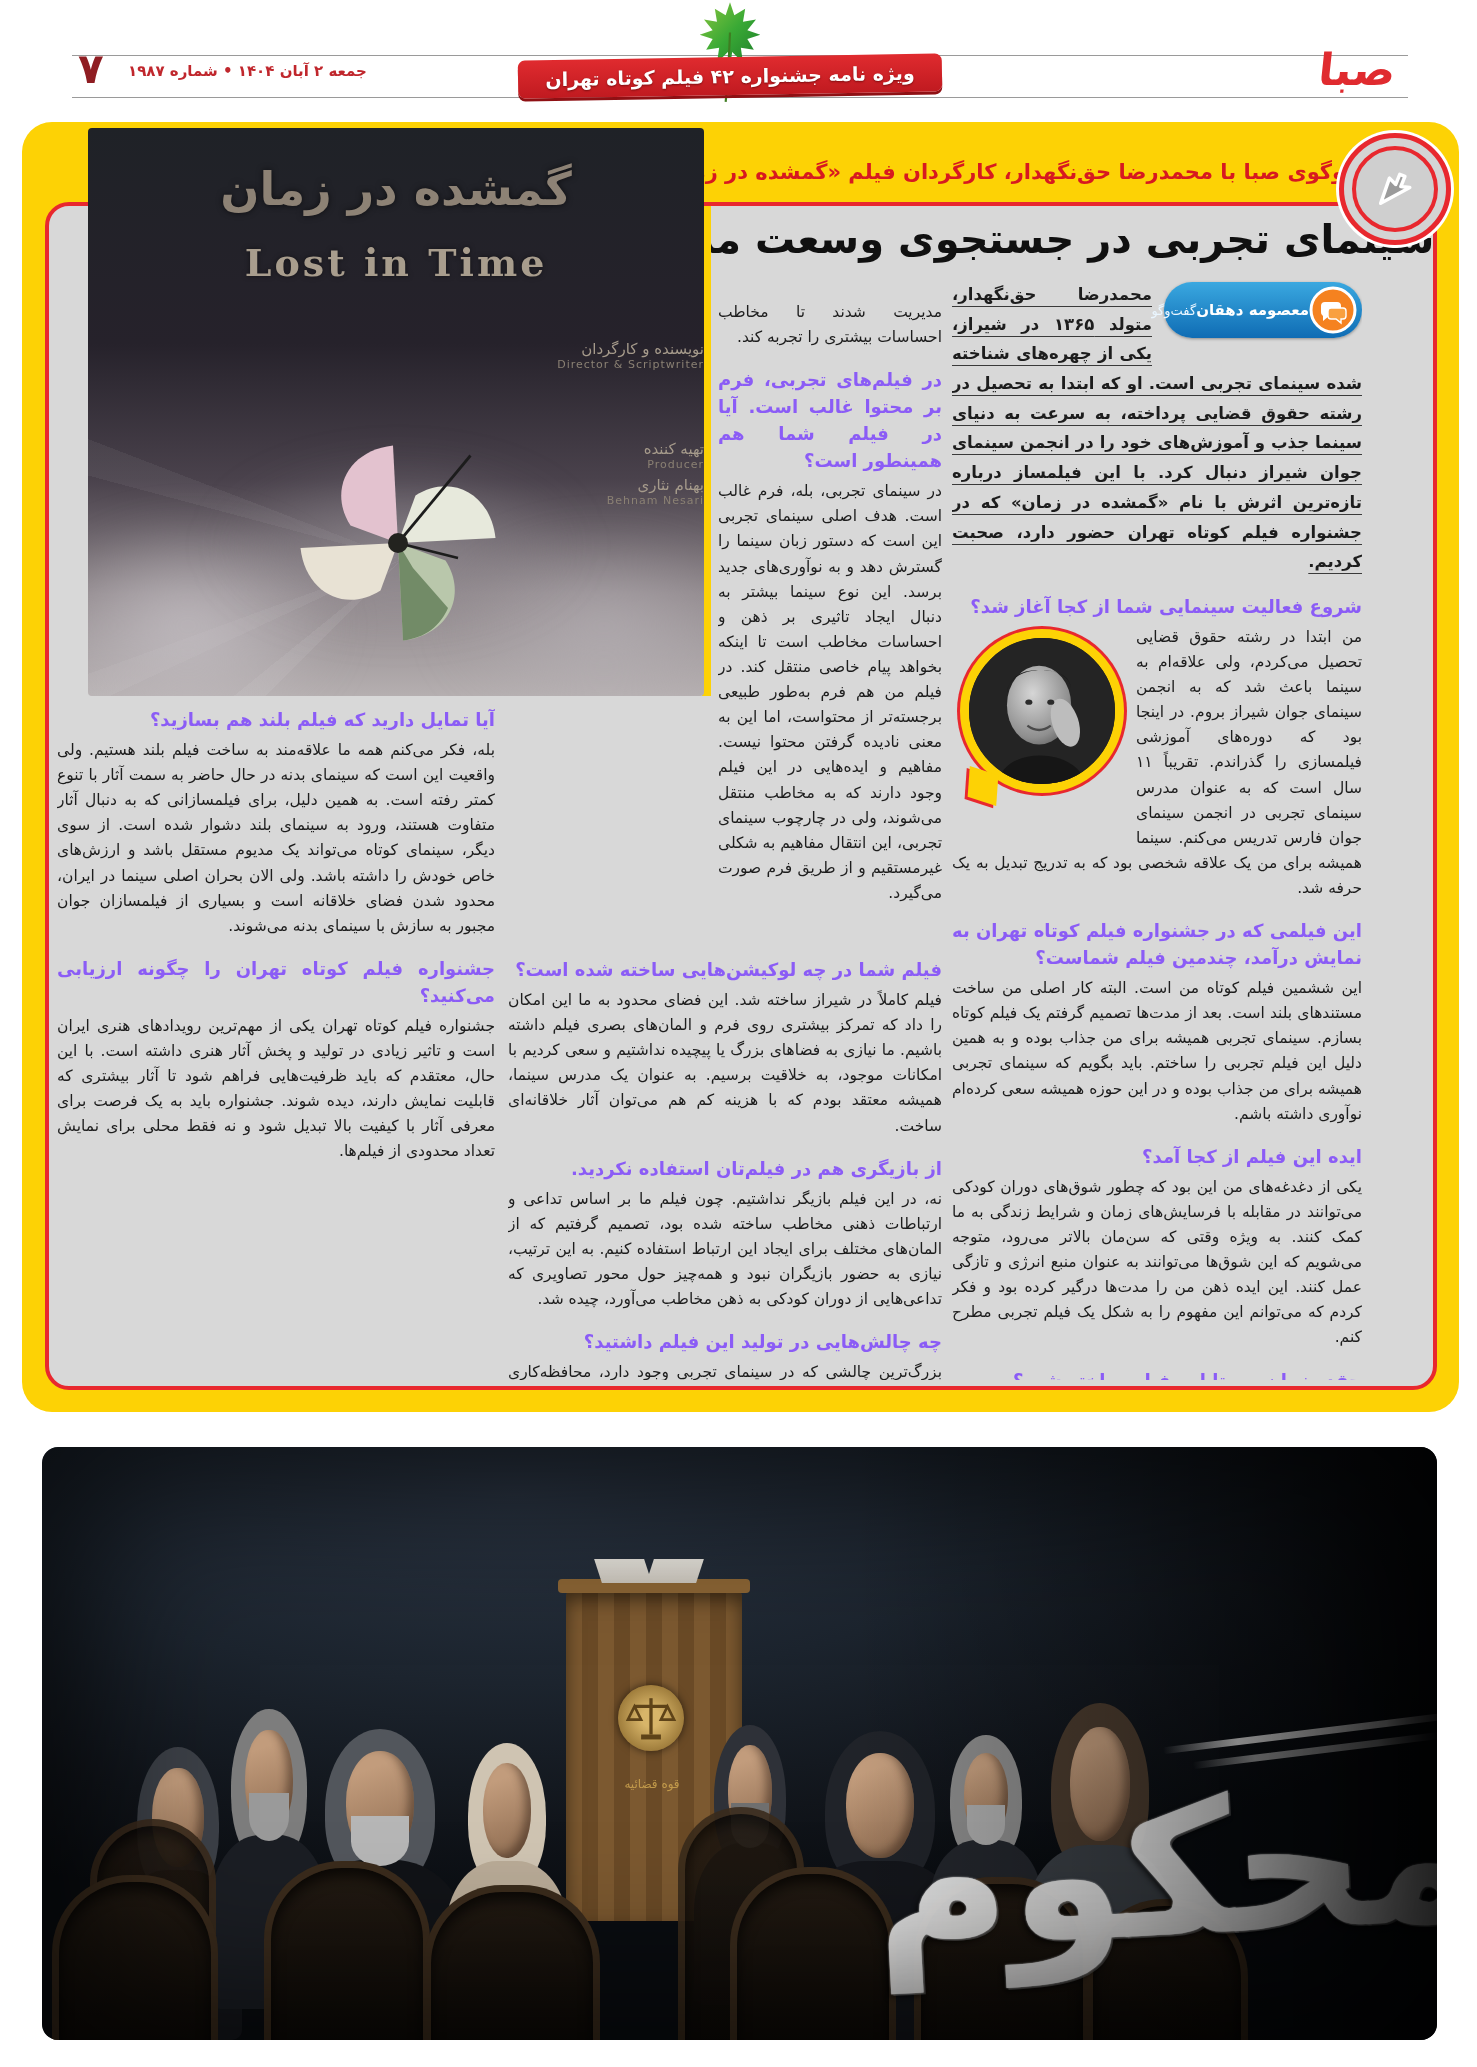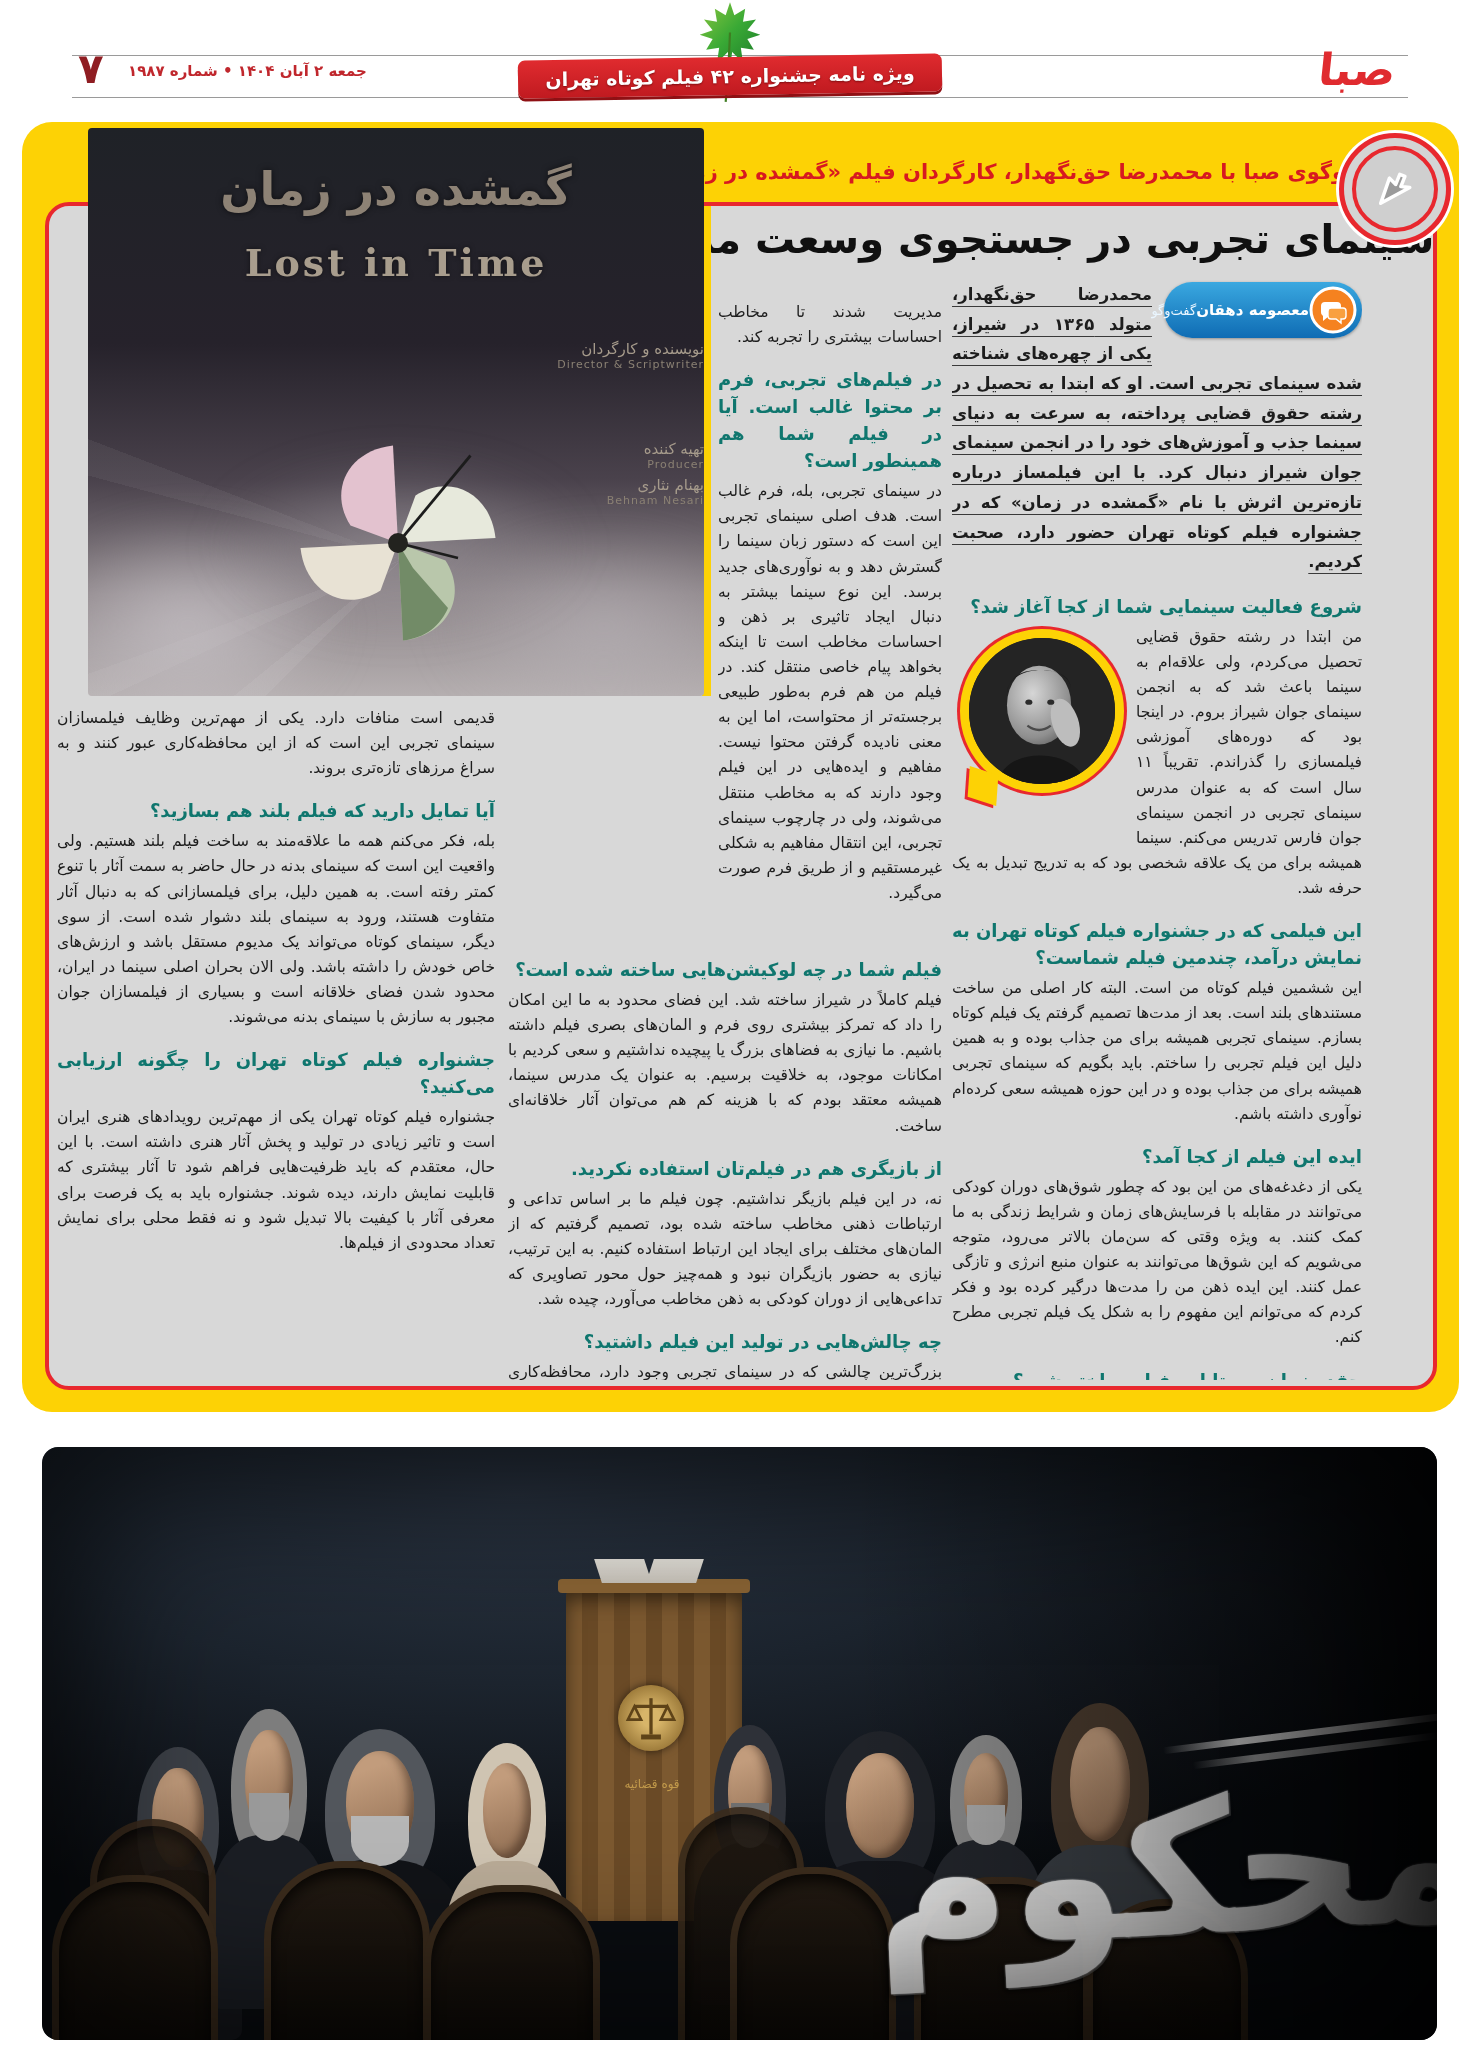--- a/index.html
+++ b/index.html
@@ -47,21 +47,21 @@
   .credit .fa{display:block;font-size:15px;color:#a59a8b;}
   .credit .en{display:block;font-size:11px;color:#8a8073;letter-spacing:1px;}
   .credit .fa.big{font-size:19px;font-weight:bold;color:#b3a897;}
   .credit .en.big{font-size:14px;font-weight:bold;color:#9c9184;}
   .rays{position:absolute;left:0;top:0;width:100%;height:100%;
     background:conic-gradient(from 215deg at 51% 76%,transparent 0 10deg,rgba(255,255,255,.07) 10deg 16deg,transparent 16deg 30deg,rgba(255,255,255,.06) 30deg 35deg,transparent 35deg 70deg,rgba(255,255,255,.05) 70deg 76deg,transparent 76deg 360deg);}
 
   
   .col{position:absolute;overflow:hidden;direction:rtl;color:#1d1d1d;}
   .col p{margin:0 0 4px;font-size:15.5px;line-height:1.62;text-align:justify;}
-  .col .q{margin:16px 0 5px;font-size:18px;line-height:1.5;font-weight:bold;color:#0f766e;text-align:justify;}
+  .col .q{margin:16px 0 5px;font-size:18px;line-height:1.5;font-weight:bold;color:#8b5cf6;text-align:justify;}
   .col .q:first-child{margin-top:0;}
   #col-right{left:952px;top:280px;width:410px;height:1100px;}
   #col-mid-up{left:718px;top:300px;width:224px;height:650px;}
   #col-mid-low{left:508px;top:956px;width:434px;height:424px;}
   #col-left{left:57px;top:706px;width:438px;height:676px;}
   .lead{font-weight:bold;font-size:16.5px !important;line-height:1.8 !important;
     text-decoration:underline;text-decoration-thickness:1px;text-decoration-color:#3a3a3a;text-underline-offset:6px;}
 
   
   .byline{float:right;width:188px;height:56px;margin:2px 0 10px 12px;border-radius:28px;
@@ -261,21 +261,20 @@
 <div class="col" id="col-mid-low">
   <h3 class="q">فیلم شما در چه لوکیشن‌هایی ساخته شده است؟</h3>
   <p class="a">فیلم کاملاً در شیراز ساخته شد. این فضای محدود به ما این امکان را داد که تمرکز بیشتری روی فرم و المان‌های بصری فیلم داشته باشیم. ما نیازی به فضاهای بزرگ یا پیچیده نداشتیم و سعی کردیم با امکانات موجود، به خلاقیت برسیم. به عنوان یک مدرس سینما، همیشه معتقد بودم که با هزینه کم هم می‌توان آثار خلاقانه‌ای ساخت.</p>
   <h3 class="q">از بازیگری هم در فیلم‌تان استفاده نکردید.</h3>
   <p class="a">نه، در این فیلم بازیگر نداشتیم. چون فیلم ما بر اساس تداعی و ارتباطات ذهنی مخاطب ساخته شده بود، تصمیم گرفتیم که از المان‌های مختلف برای ایجاد این ارتباط استفاده کنیم. به این ترتیب، نیازی به حضور بازیگران نبود و همه‌چیز حول محور تصاویری که تداعی‌هایی از دوران کودکی به ذهن مخاطب می‌آورد، چیده شد.</p>
   <h3 class="q">چه چالش‌هایی در تولید این فیلم داشتید؟</h3>
   <p class="a">بزرگ‌ترین چالشی که در سینمای تجربی وجود دارد، محافظه‌کاری فیلمساز است. ذهن ما عادت کرده که از تجربیات گذشته‌اش استفاده کند و به مرزهای آشنا برگردد. این موضوع با ماهیت سینمای تجربی که به دنبال نوآوری و شکستن مرزهای</p>
 </div>
 
 <div class="col" id="col-left">
-  <p>قدیمی است منافات دارد. یکی از مهم‌ترین وظایف فیلمسازان سینمای تجربی این است که از این محافظه‌کاری عبور کنند و به سراغ مرزهای تازه‌تری بروند.</p>
   <h3 class="q">آیا تمایل دارید که فیلم بلند هم بسازید؟</h3>
   <p class="a">بله، فکر می‌کنم همه ما علاقه‌مند به ساخت فیلم بلند هستیم. ولی واقعیت این است که سینمای بدنه در حال حاضر به سمت آثار با تنوع کمتر رفته است. به همین دلیل، برای فیلمسازانی که به دنبال آثار متفاوت هستند، ورود به سینمای بلند دشوار شده است. از سوی دیگر، سینمای کوتاه می‌تواند یک مدیوم مستقل باشد و ارزش‌های خاص خودش را داشته باشد. ولی الان بحران اصلی سینما در ایران، محدود شدن فضای خلاقانه است و بسیاری از فیلمسازان جوان مجبور به سازش با سینمای بدنه می‌شوند.</p>
   <h3 class="q">جشنواره فیلم کوتاه تهران را چگونه ارزیابی می‌کنید؟</h3>
   <p class="a">جشنواره فیلم کوتاه تهران یکی از مهم‌ترین رویدادهای هنری ایران است و تاثیر زیادی در تولید و پخش آثار هنری داشته است. با این حال، معتقدم که باید ظرفیت‌هایی فراهم شود تا آثار بیشتری که قابلیت نمایش دارند، دیده شوند. جشنواره باید به یک فرصت برای معرفی آثار با کیفیت بالا تبدیل شود و نه فقط محلی برای نمایش تعداد محدودی از فیلم‌ها.</p>
 </div>
 
 <div class="still">
   <div class="bench">
       <div class="ledge"></div>
     </div>

